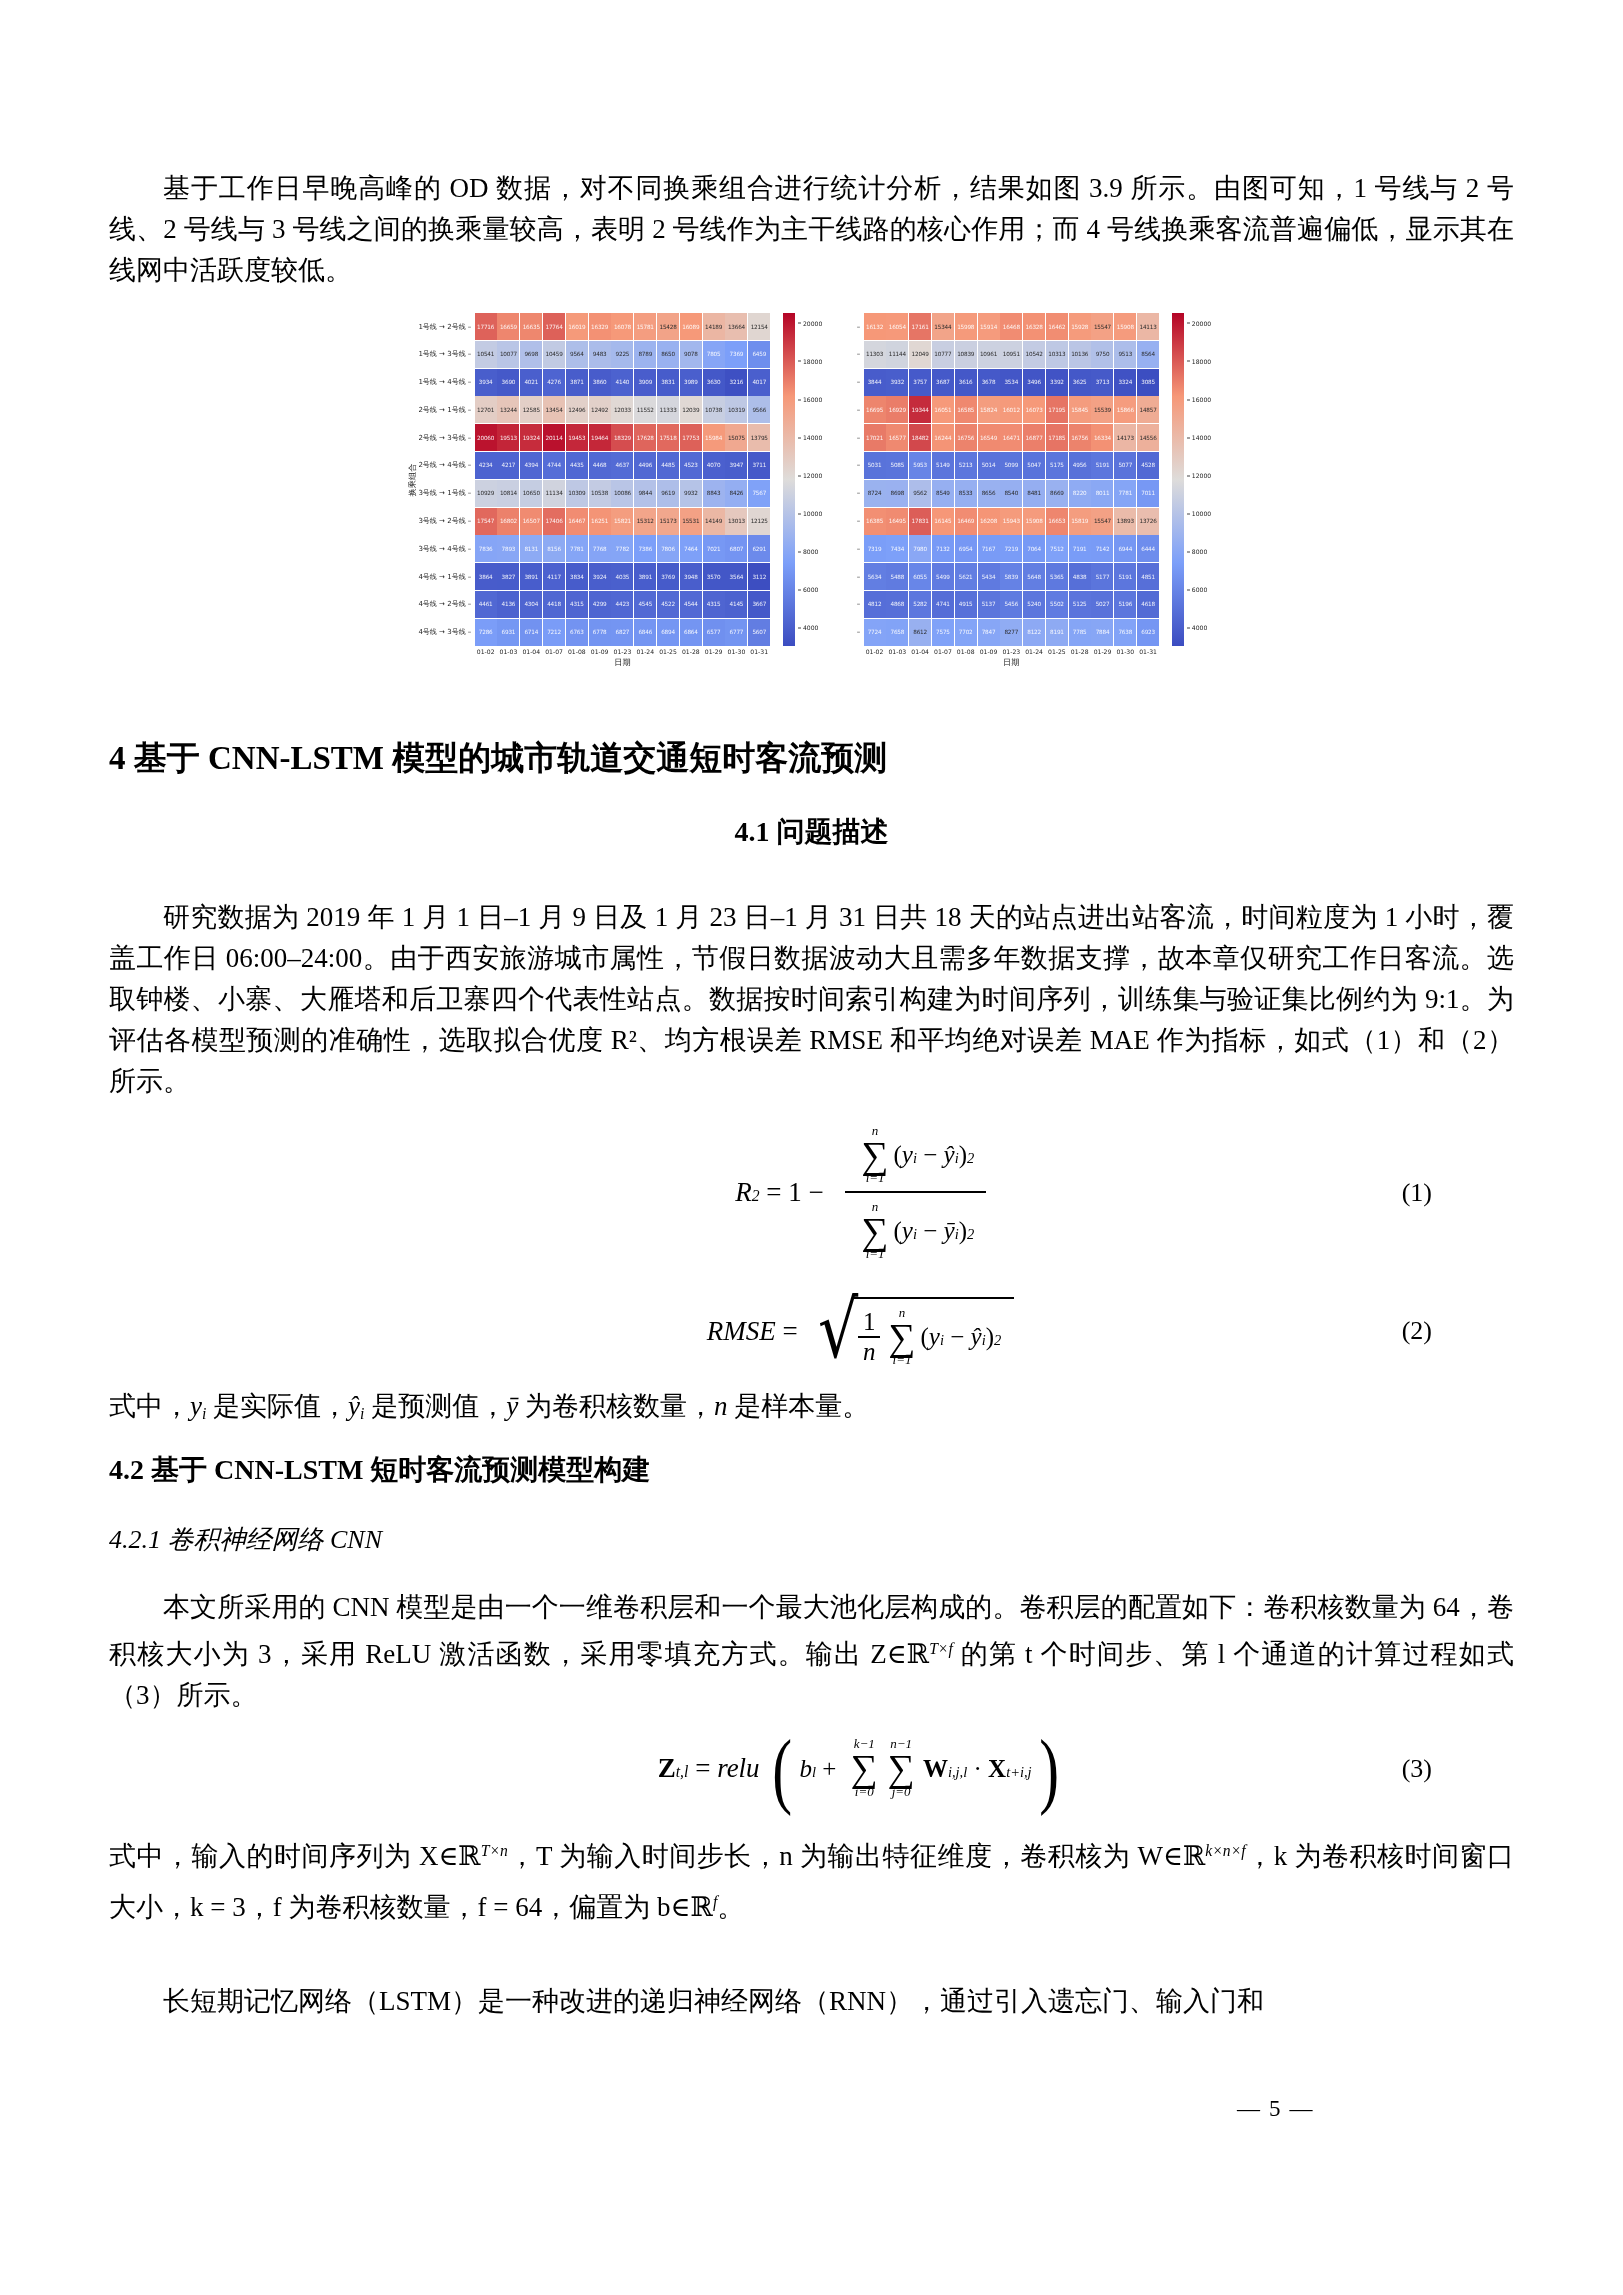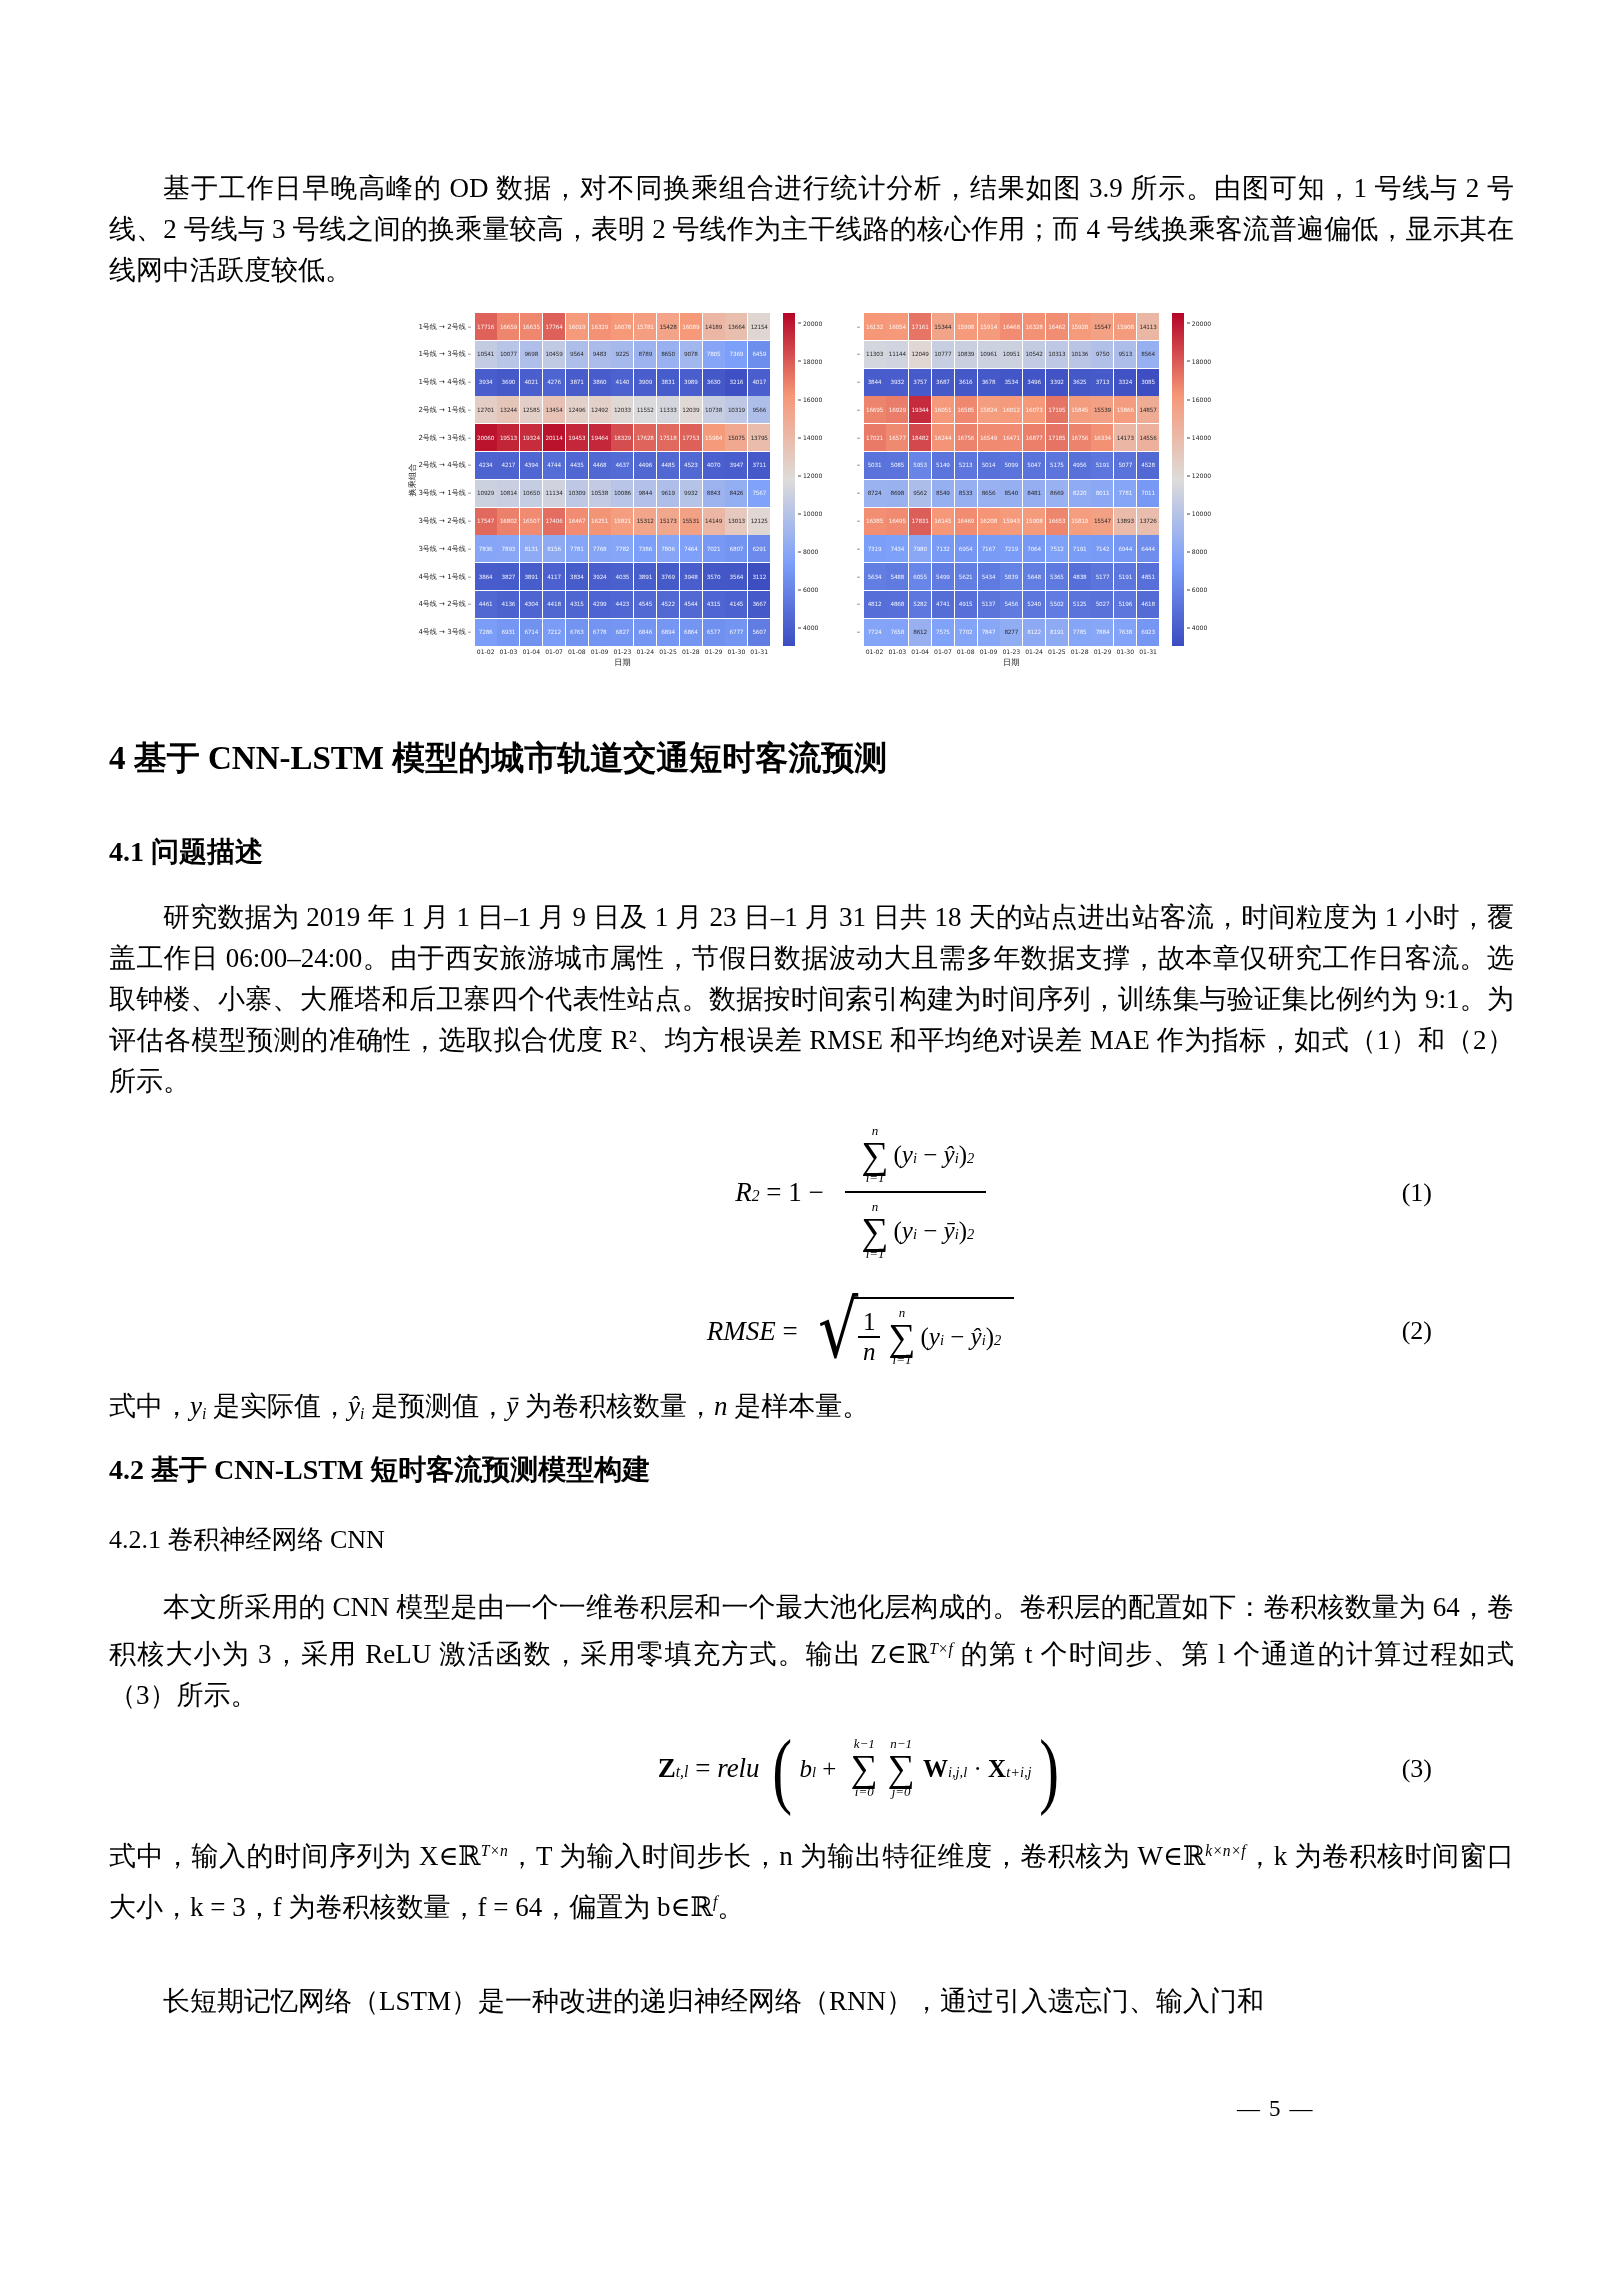--- a/index.html
+++ b/index.html
@@ -8,21 +8,21 @@
   .blk{position:absolute;left:109px;width:1405px;}
   .body-text{font-size:27px;line-height:41px;text-align:justify;margin:0;}
   .indent{text-indent:2em;}
   .it{font-style:italic;}
   .bf{font-weight:bold;}
   sub{font-size:0.58em;vertical-align:-0.25em;font-style:italic;}
   sup{font-size:0.58em;vertical-align:0.55em;font-style:italic;}
   .body-text sup{font-style:italic;}
   h1.h4t{font-size:33px;font-weight:bold;margin:0;}
   h2.h2t{font-size:28px;font-weight:bold;margin:0;}
-  h3.h3t{font-size:26px;font-weight:normal;margin:0;}
+  h3.h3t{font-size:26px;font-weight:normal;margin:0;font-style:italic;}
   .caption{font-size:24.5px;font-weight:bold;text-align:center;margin:0;width:100%;}
   .footer{position:absolute;top:2096px;left:1237px;font-size:23px;letter-spacing:1.6px;}
 
   
   .figure{position:absolute;top:313px;left:0;width:1623px;display:flex;justify-content:center;
           align-items:flex-start;gap:28px;font-family:"DejaVu Sans","Liberation Sans",sans-serif;}
   .hm-wrap{display:flex;align-items:flex-start;}
   .hm-ylabel{width:13px;height:333px;position:relative;}
   .hm-ylabel span{position:absolute;top:50%;left:50%;transform:translate(-50%,-50%) rotate(-90deg);
           white-space:nowrap;font-size:8.2px;color:#222;}
@@ -483,21 +483,21 @@
             <div class="hm-cbar-tick" style="top: 82.8571%;">6000</div>
             <div class="hm-cbar-tick" style="top: 94.2857%;">4000</div>
           </div>
       </div>
     </div>
   </div>
 
 
   <h1 class="blk h4t" style="top:736px;">4  基于 CNN-LSTM 模型的城市轨道交通短时客流预测</h1>
 
-  <h2 class="blk h2t" style="top:833px;">4.1  问题描述</h2>
+  <h2 class="blk h2t" style="top:813px;text-align:center;">4.1  问题描述</h2>
 
   <p class="blk body-text indent" style="top:897px;">研究数据为 2019 年 1 月 1 日–1 月 9 日及 1 月 23 日–1 月 31 日共 18 天的站点进出站客流，时间粒度为 1 小时，覆盖工作日 06:00–24:00。由于西安旅游城市属性，节假日数据波动大且需多年数据支撑，故本章仅研究工作日客流。选取钟楼、小寨、大雁塔和后卫寨四个代表性站点。数据按时间索引构建为时间序列，训练集与验证集比例约为 9:1。为评估各模型预测的准确性，选取拟合优度 R²、均方根误差 RMSE 和平均绝对误差 MAE 作为指标，如式（1）和（2）所示。</p>
 
   <div class="eq-row" style="top:1111px;height:164px;">
     <div class="eq-inner">
       <span class="eq-lhs"><span class="it">R</span><sup>2</sup><span> = 1 − </span></span>
       <div class="frac">
         <div class="frac-num">
           <span class="sumblk">
             <span class="sum-lim">n</span>

